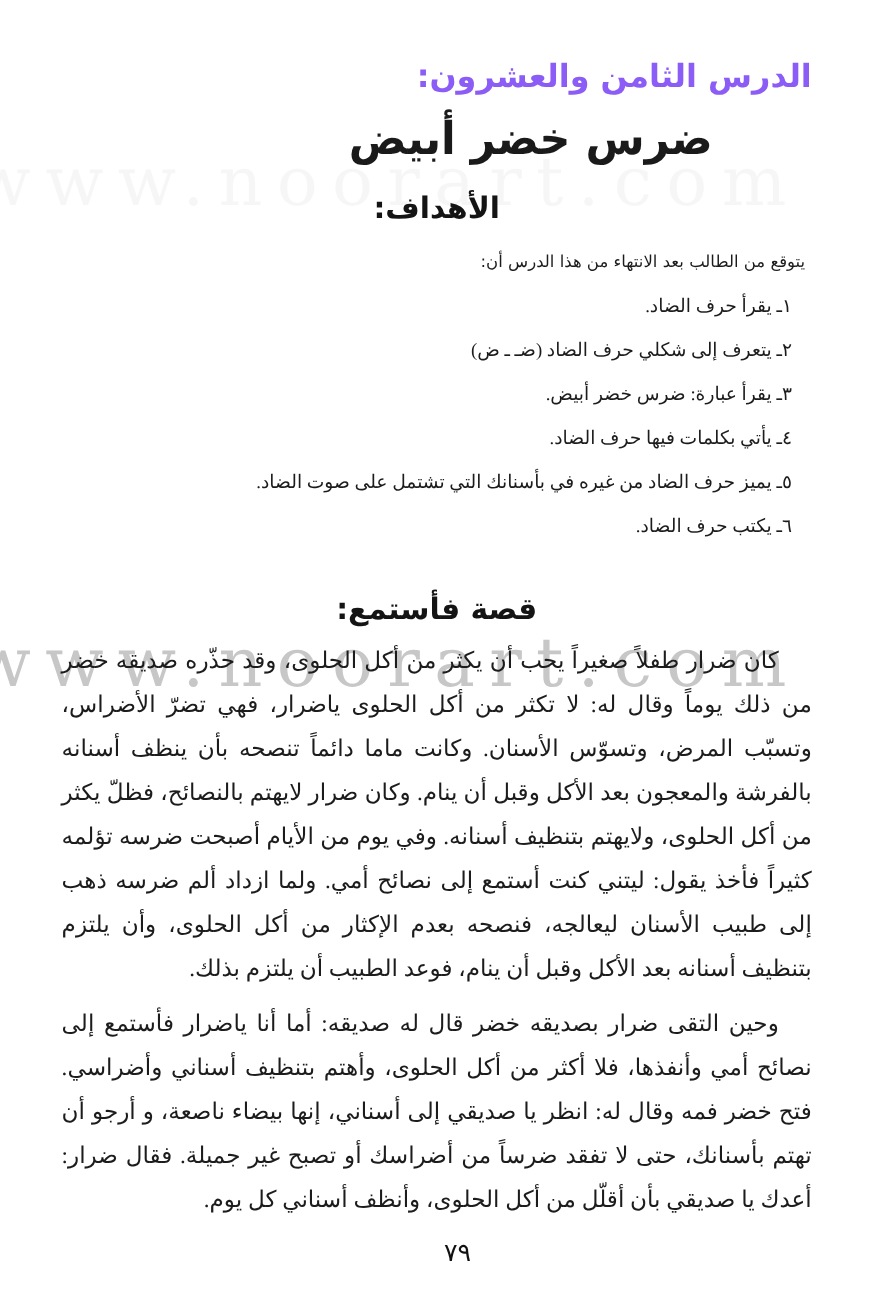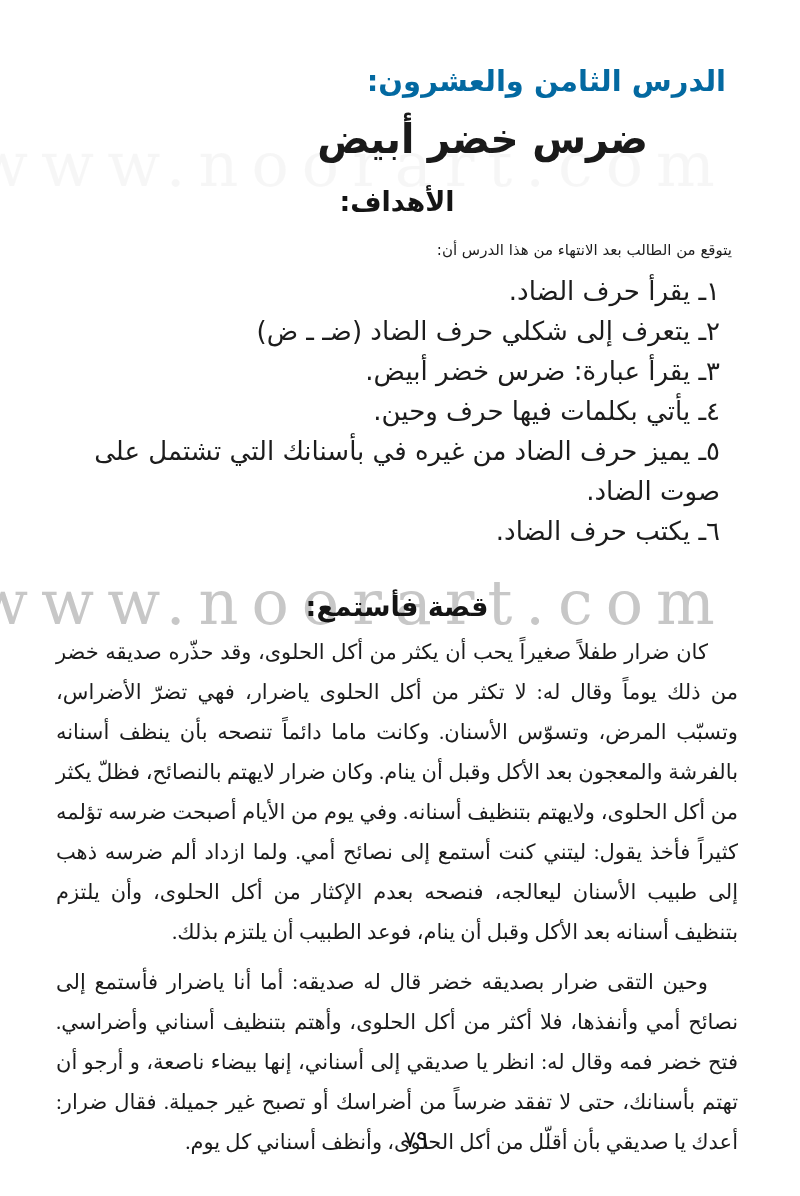--- a/index.html
+++ b/index.html
@@ -31,23 +31,23 @@
     position:absolute;
     inset:0;
     z-index:2;
     direction:rtl;
     padding:52px 62px 0 56px;
     box-sizing:border-box;
   }
   .lesson-title{
     font-size:29px;
     font-weight:bold;
-    color:#0369a1;
+    color:#8b5cf6;
     text-align:right;
-    margin:12px;
+    margin:0;
     line-height:1.2;
   }
   .lesson-subtitle{
     font-size:39px;
     font-weight:bold;
     color:#1a1a1a;
     text-align:right;
     margin:16px 90px 0 0;
     letter-spacing:2px;
     transform:scaleY(1.05);
@@ -66,23 +66,24 @@
     margin:14px 6px 0 0;
     text-align:right;
     line-height:38px;
   }
   .objectives-list{
     list-style:none;
     margin:2px 0 0 0;
     padding:0 18px 0 0;
   }
   .objectives-list li{
-    font-size:26px;
+    font-size:17px;
     line-height:40px;
     text-align:right;
+    font-family:Liberation Serif, serif;
   }
   .story-heading{margin-top:40px;}
   .story-paragraph{
     font-size:21px;
     line-height:40px;
     text-align:justify;
     text-align-last:right;
     margin:10px 0 0 0;
     text-indent:30px;
     font-family:Liberation Serif, serif;
@@ -112,21 +113,21 @@
   <div class="lesson-subtitle">ضرس خضر أبيض</div>
 
   <h2 class="section-heading objectives-heading">الأهداف:</h2>
 
   <div class="objectives-intro">يتوقع من الطالب بعد الانتهاء من هذا الدرس أن:</div>
 
   <ul class="objectives-list">
     <li>١ـ يقرأ حرف الضاد.</li>
     <li>٢ـ يتعرف إلى شكلي حرف الضاد (ضـ ـ ض)</li>
     <li>٣ـ يقرأ عبارة: ضرس خضر أبيض.</li>
-    <li>٤ـ يأتي بكلمات فيها حرف وحين.</li>
+    <li>٤ـ يأتي بكلمات فيها حرف الضاد.</li>
     <li>٥ـ يميز حرف الضاد من غيره في بأسنانك التي تشتمل على صوت الضاد.</li>
     <li>٦ـ يكتب حرف الضاد.</li>
   </ul>
 
   <h2 class="section-heading story-heading">قصة فأستمع:</h2>
 
   <p class="story-paragraph">كان ضرار طفلاً صغيراً يحب أن يكثر من أكل الحلوى، وقد حذّره صديقه خضر من ذلك يوماً وقال له: لا تكثر من أكل الحلوى ياضرار، فهي تضرّ الأضراس، وتسبّب المرض، وتسوّس الأسنان. وكانت ماما دائماً تنصحه بأن ينظف أسنانه بالفرشة والمعجون بعد الأكل وقبل أن ينام. وكان ضرار لايهتم بالنصائح، فظلّ يكثر من أكل الحلوى، ولايهتم بتنظيف أسنانه. وفي يوم من الأيام أصبحت ضرسه تؤلمه كثيراً فأخذ يقول: ليتني كنت أستمع إلى نصائح أمي. ولما ازداد ألم ضرسه ذهب إلى طبيب الأسنان ليعالجه، فنصحه بعدم الإكثار من أكل الحلوى، وأن يلتزم بتنظيف أسنانه بعد الأكل وقبل أن ينام، فوعد الطبيب أن يلتزم بذلك.</p>
 
   <p class="story-paragraph">وحين التقى ضرار بصديقه خضر قال له صديقه: أما أنا ياضرار فأستمع إلى نصائح أمي وأنفذها، فلا أكثر من أكل الحلوى، وأهتم بتنظيف أسناني وأضراسي. فتح خضر فمه وقال له: انظر يا صديقي إلى أسناني، إنها بيضاء ناصعة، و أرجو أن تهتم بأسنانك، حتى لا تفقد ضرساً من أضراسك أو تصبح غير جميلة. فقال ضرار: أعدك يا صديقي بأن أقلّل من أكل الحلوى، وأنظف أسناني كل يوم.</p>
 

